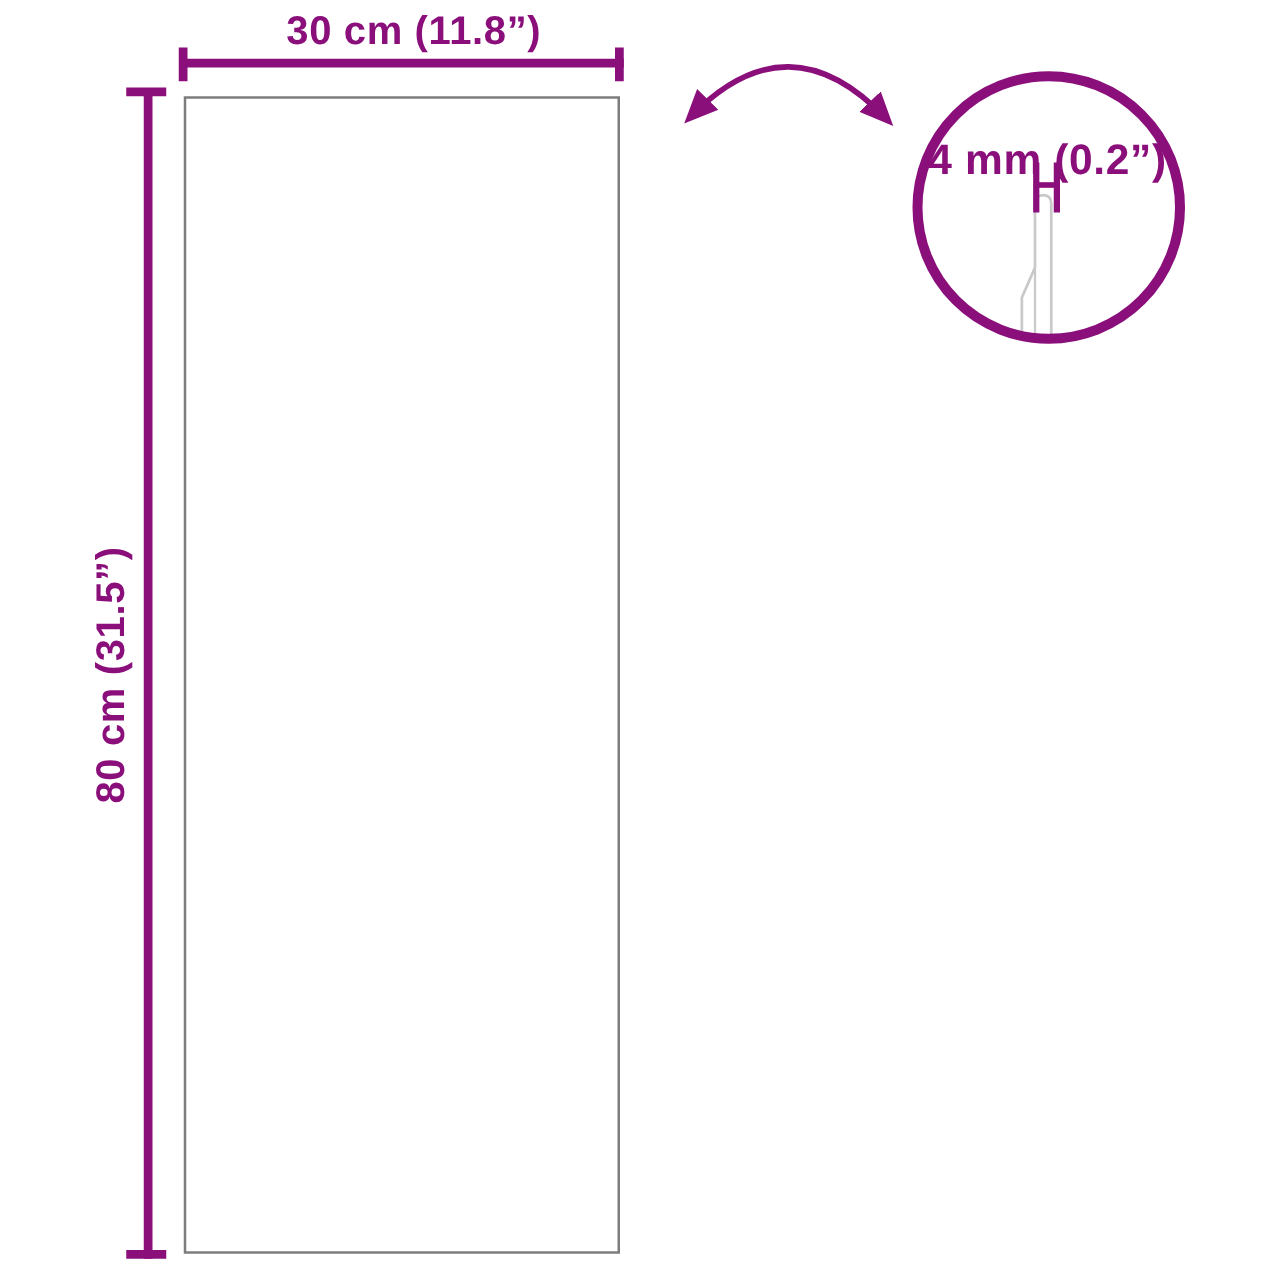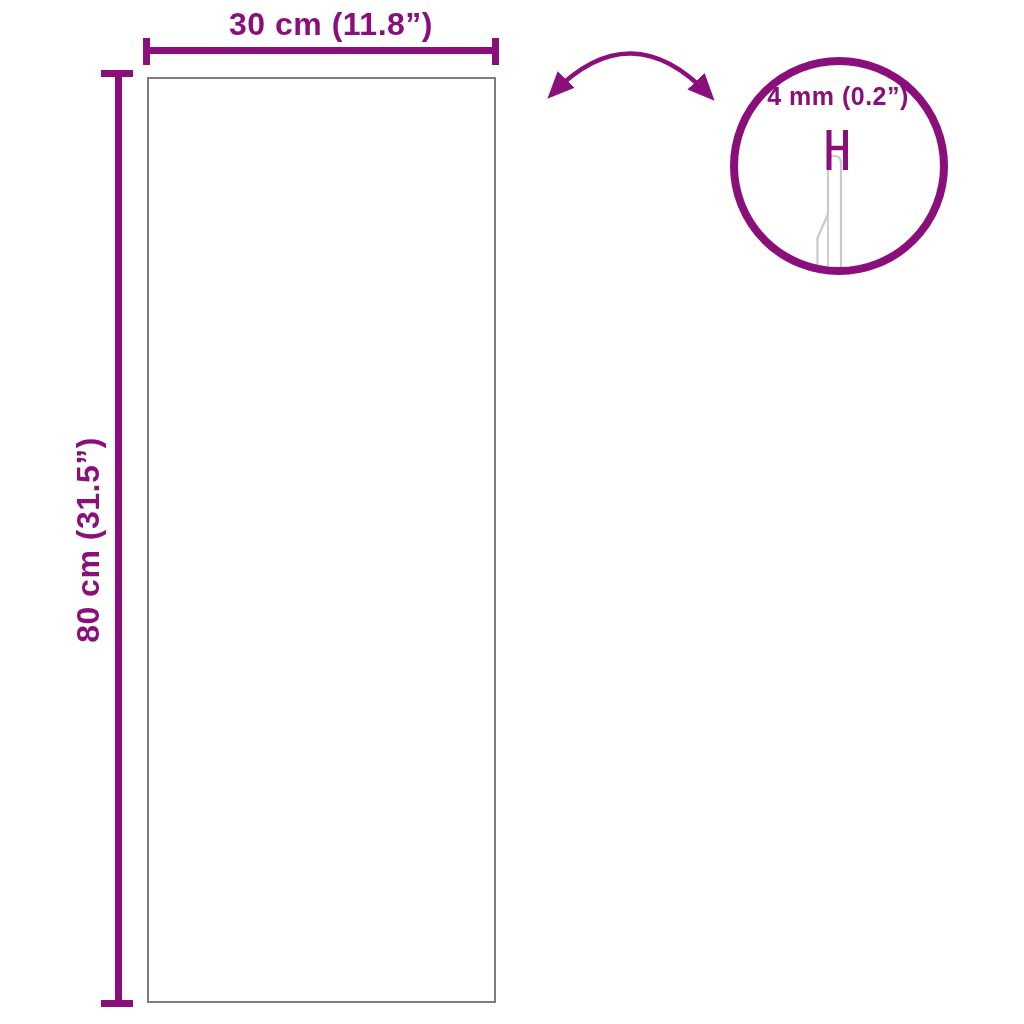--- a/index.html
+++ b/index.html
@@ -11,21 +11,21 @@
   .panel{
     position:absolute;left:147px;top:77px;width:349px;height:926px;
     box-sizing:border-box;border:2px solid var(--panel-outline);background:#ffffff;
   }
   .dim-label{
     position:absolute;font-weight:bold;font-size:32px;line-height:1;
     color:var(--accent);white-space:nowrap;letter-spacing:0.5px;
   }
   .dim-label.top{left:331px;top:24px;transform:translate(-50%,-50%);}
   .dim-label.left{left:88px;top:540px;transform:translate(-50%,-50%) rotate(-90deg);}
-  .dim-label.thickness{left:838px;top:96px;transform:translate(-50%,-50%);font-size:25px;}
+  .dim-label.thickness{left:838px;top:128px;transform:translate(-50%,-50%);font-size:34px;}
   .dim-line{position:absolute;background:var(--accent);}
   .w-line{left:144px;top:47px;width:355px;height:7px;}
   .w-tick-l{left:143px;top:38px;width:7px;height:27px;}
   .w-tick-r{left:492px;top:38px;width:7px;height:27px;}
   .h-line{left:115px;top:73px;width:7px;height:934px;}
   .h-tick-t{left:101px;top:70px;width:32px;height:7px;}
   .h-tick-b{left:101px;top:1000px;width:32px;height:7px;}
   .overlay{position:absolute;left:0;top:0;width:1024px;height:1024px;pointer-events:none;}
   .accent-stroke{stroke:var(--accent);fill:none;}
   .accent-fill{fill:var(--accent);}

